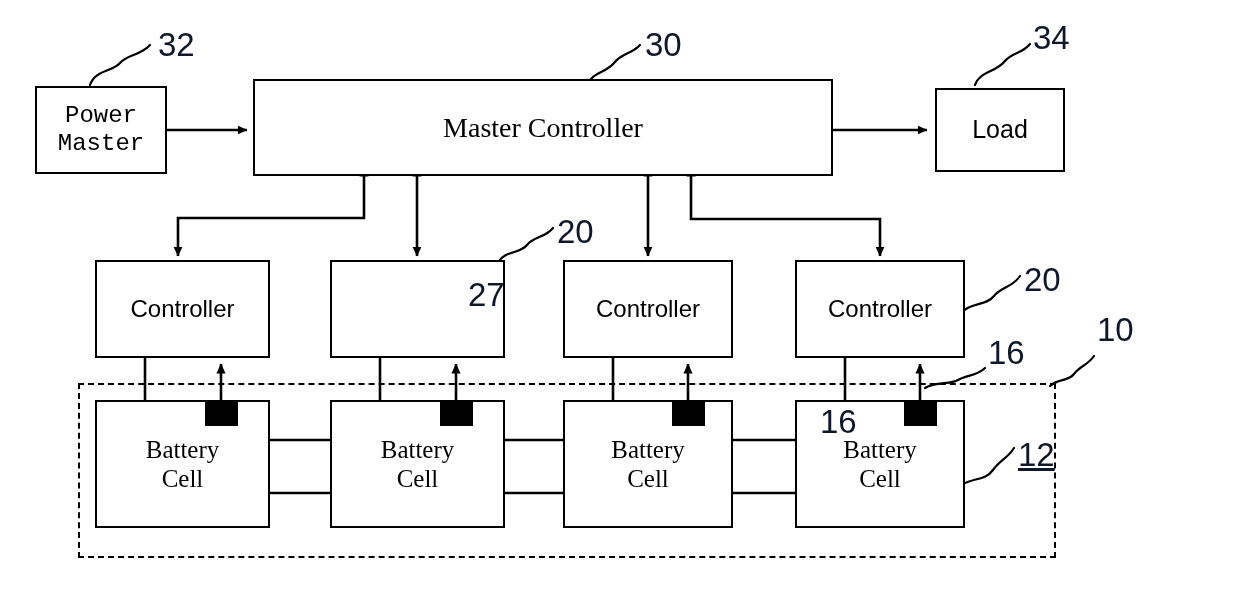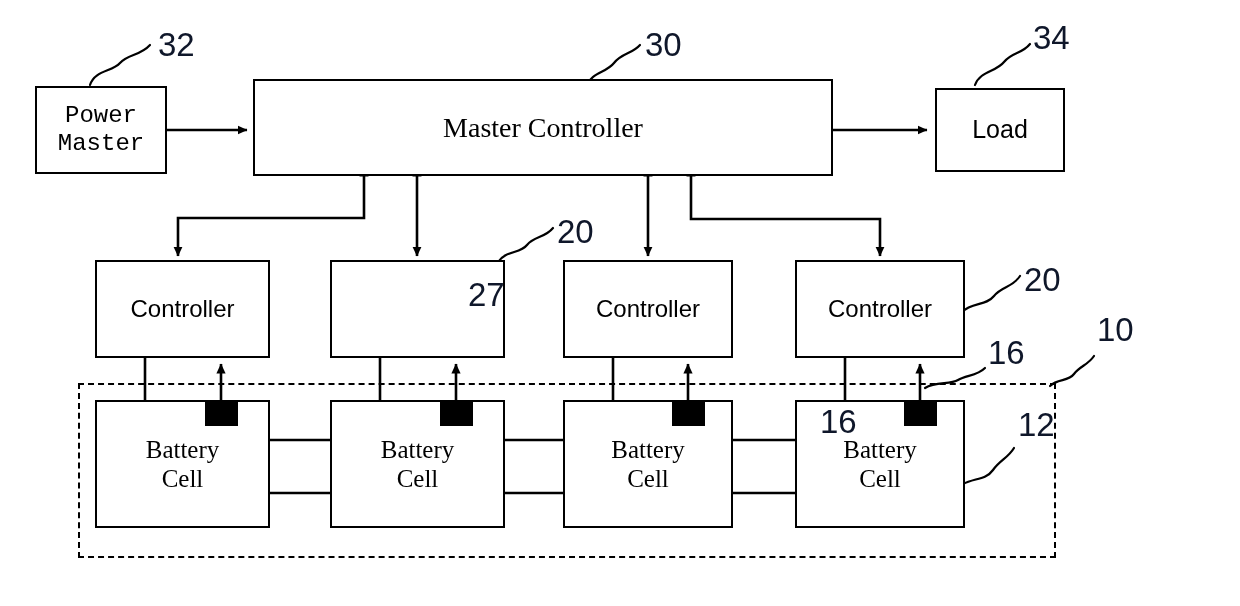--- a/index.html
+++ b/index.html
@@ -194,15 +194,15 @@
 
   <div class="label-num" style="left:158px; top:28px;">32</div>
   <div class="label-num" style="left:645px; top:28px;">30</div>
   <div class="label-num" style="left:1033px; top:21px;">34</div>
   <div class="label-num" style="left:557px; top:215px;">20</div>
   <div class="label-num" style="left:468px; top:278px;">27</div>
   <div class="label-num" style="left:1024px; top:263px;">20</div>
   <div class="label-num" style="left:988px; top:336px;">16</div>
   <div class="label-num" style="left:1097px; top:313px;">10</div>
   <div class="label-num" style="left:820px; top:405px;">16</div>
-  <div class="label-num" style="left:1018px; top:408px;">12</div>
+  <div class="label-num" style="left:1018px; top:438px;text-decoration:underline;">12</div>
 
 </div>
 
 </body></html>

